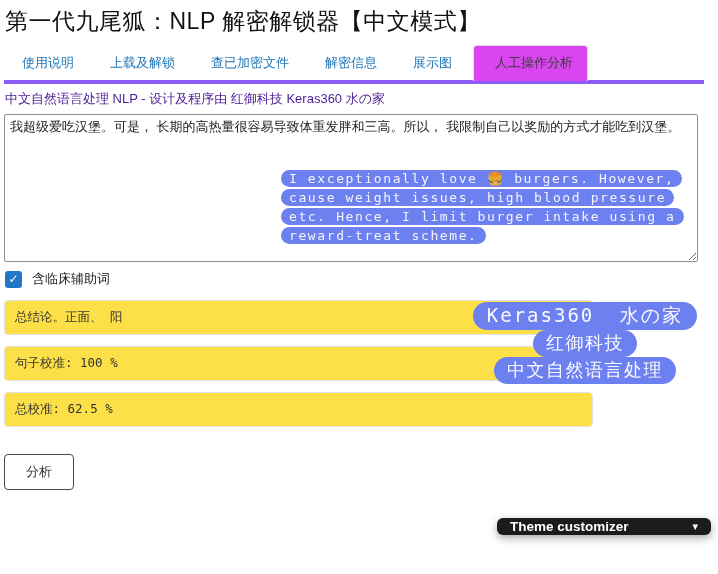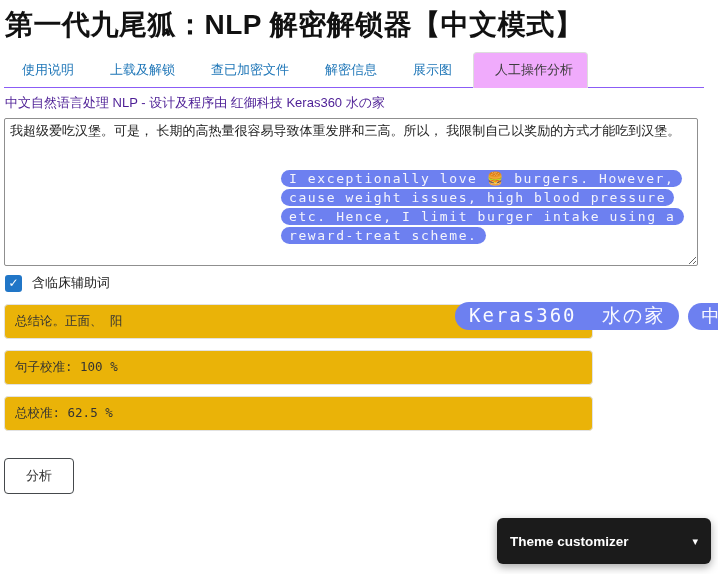--- a/index.html
+++ b/index.html
@@ -10,47 +10,47 @@
   }
   .app {
     position: relative;
     width: 718px;
     height: 574px;
     overflow: hidden;
     background: #fff;
     padding: 4px 0 0 4px;
   }
   .page-title {
-    font-size: 28px;
-    font-weight: 700;
+    font-size: 23px;
+    font-weight: 400;
     color: #111;
     letter-spacing: 0.5px;
     margin: 2px 0 8px 1px;
   }
   
   .tabbar {
     display: flex;
     align-items: flex-end;
-    border-bottom: 1px solid #8b5cf6;
+    border-bottom: 4px solid #8b5cf6;
     margin-right: 14px;
     list-style: none;
   }
   .tab {
     font-size: 13px;
     color: #2077b8;
     padding: 8px 14px;
     margin: 0 3px;
     cursor: pointer;
     border: 1px solid transparent;
     border-bottom: none;
     white-space: nowrap;
   }
   .tab.active {
     color: #3c3c3c;
-    background: #f0abfc;
+    background: #d946ef;
     border-color: #ddd;
     border-radius: 4px 4px 0 0;
     margin-bottom: -1px;
     padding-bottom: 9px;
     padding-left: 21px;
   }
   
   .subtitle {
     font-size: 13px;
     color: #4c1d95;
@@ -117,21 +117,21 @@
     cursor: pointer;
   }
   .checkbox-label {
     font-size: 13px;
     color: #222;
     margin-left: 10px;
   }
   
   .out-box {
     width: 589px;
-    background: #eab308;
+    background: #fde047;
     border: 1px solid #e2e2e2;
     border-radius: 4px;
     padding: 8px 10px;
     font-family: "DejaVu Sans Mono", "Liberation Mono", monospace;
     font-size: 12.5px;
     color: #333;
     margin-top: 11px;
     white-space: pre;
   }
   .out-box.first { margin-top: 11px; }
@@ -156,23 +156,22 @@
     color: #222;
   }
   .footer sup { font-size: 9px; }
   
   .pill-col {
     position: absolute;
     left: 455px;
     top: 302px;
     width: 260px;
     display: flex;
-    flex-direction: row;
-    align-items: center;
-    gap: 9px;
+    flex-direction: column;
+    align-items: center;
     pointer-events: none;
     z-index: 6;
   }
   .pill {
     background: #6d80f0;
     color: #fafaff;
     font-size: 18px;
     line-height: 1;
     padding: 4px 13px 5px;
     border-radius: 14px;
@@ -185,21 +184,21 @@
     letter-spacing: 2px;
     word-spacing: 12px;
     padding: 4px 14px 5px;
   }
   
   .theme-customizer {
     position: absolute;
     left: 497px;
     top: 518px;
     width: 214px;
-    height: 46px;
+    height: 17px;
     background: #1b1b1b;
     border-radius: 6px;
     box-shadow: 0 3px 8px rgba(0,0,0,0.35);
     display: flex;
     align-items: center;
     justify-content: space-between;
     padding: 0 13px;
     cursor: pointer;
     z-index: 10;
   }
@@ -252,20 +251,21 @@
 
   <div class="out-box">句子校准: 100 %</div>
 
   <div class="out-box">总校准: 62.5 %</div>
 
   <button class="analyze-btn">分析</button>
 
 
   <div class="pill-col">
     <span class="pill big">Keras360 水の家</span>
+    <span class="pill">红御科技</span>
     <span class="pill">中文自然语言处理</span>
   </div>
 
   <div class="theme-customizer">
     <span class="tc-label">Theme customizer</span>
     <span class="tc-caret">▾</span>
   </div>
 
 </div>
 

